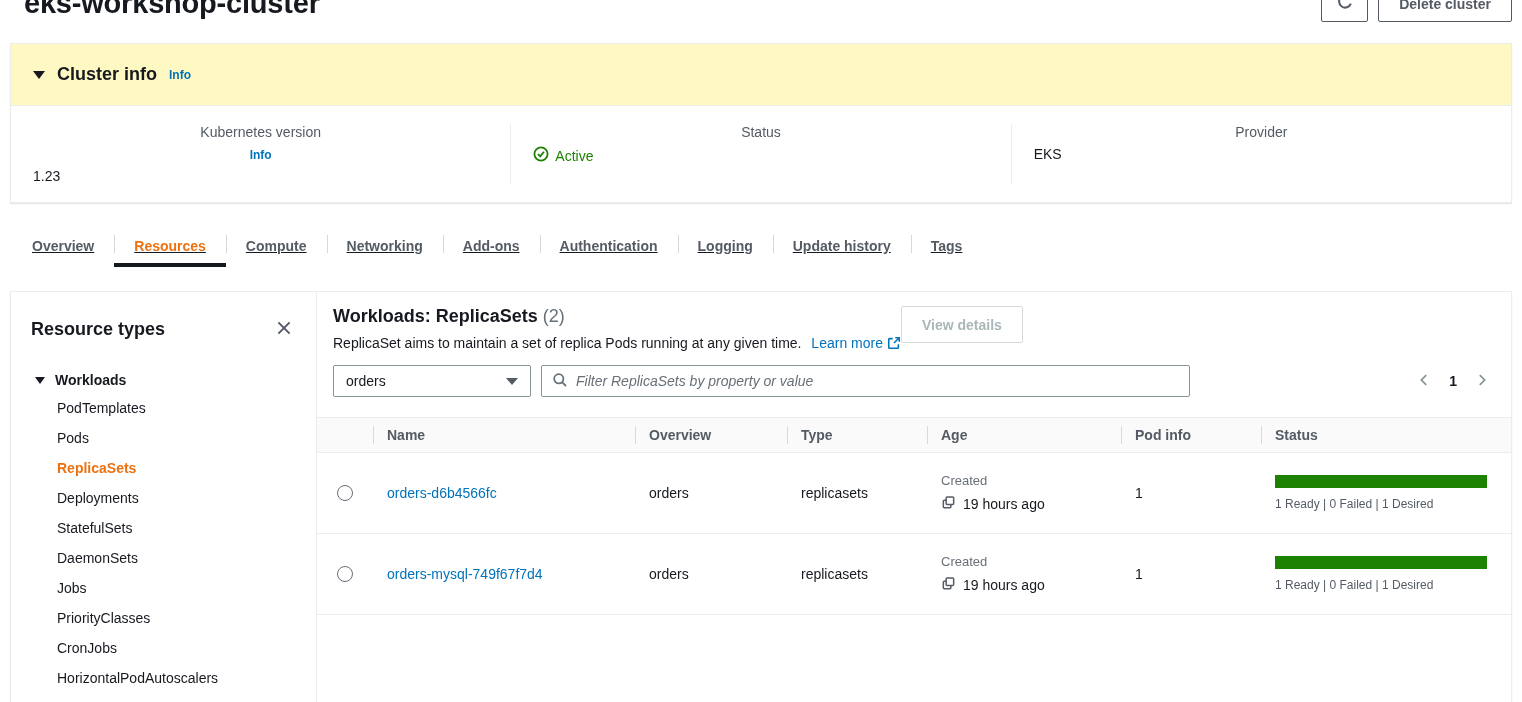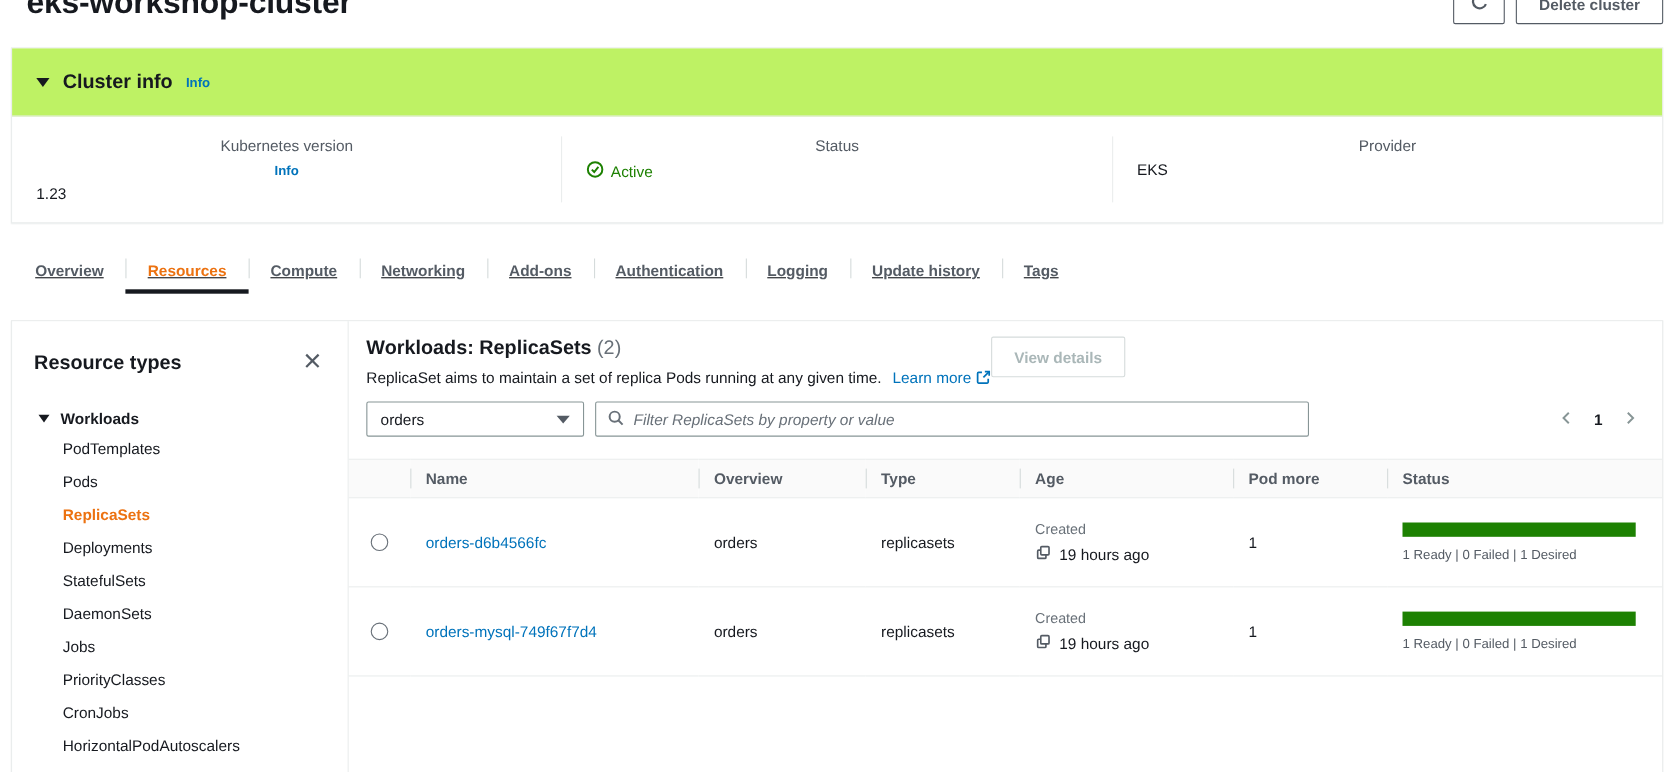--- a/index.html
+++ b/index.html
@@ -16,21 +16,21 @@
   .header-actions { display:flex; gap:10px; margin-top:-15px; }
   .btn { background:#fff; border:1px solid #545b64; border-radius:2px; color:#545b64; font-weight:700; font-size:14px; height:37px; padding:0 20px; display:flex; align-items:center; justify-content:center; cursor:pointer; font-family:inherit; }
   .btn-icon { width:47px; padding:0; }
   .btn.disabled { border-color:#d5dbdb; color:#aab7b8; cursor:default; }
 
   
   .panel { border:1px solid #eaeded; background:#fff; margin:0 10px; box-shadow:0 1px 1px rgba(0,28,36,.1); }
 
   
   .cluster-info { margin-top:15px; }
-  .ci-header { background:#bef264; border-bottom:1px solid #eaeded; padding:20px 22px; display:flex; align-items:center; gap:12px; }
+  .ci-header { background:#fef9c3; border-bottom:1px solid #eaeded; padding:20px 22px; display:flex; align-items:center; gap:12px; }
   .ci-header h2 { font-size:18px; font-weight:700; }
   .caret { display:inline-block; width:0; height:0; }
   .caret.down { border-left:6px solid transparent; border-right:6px solid transparent; border-top:8px solid #16191f; }
   .caret.right { border-top:6px solid transparent; border-bottom:6px solid transparent; border-left:8px solid #16191f; }
   .info-link { color:#0073bb; font-size:12px; font-weight:700; text-decoration:none; }
   .ci-body { display:flex; padding:18px 0; }
   .ci-col { flex:1; padding:0 22px; }
   .ci-col + .ci-col { border-left:1px solid #eaeded; }
   .field-label { color:#545b64; font-size:14px; display:flex; gap:8px; align-items:center;flex-direction:column; }
   .field-value { margin-top:6px; font-size:14px; color:#16191f; }
@@ -254,21 +254,21 @@
             <col style="width:140px">
             <col>
         </colgroup>
         <thead>
           <tr>
             <th></th>
             <th>Name</th>
             <th>Overview</th>
             <th>Type</th>
             <th>Age</th>
-            <th>Pod more</th>
+            <th>Pod info</th>
             <th>Status</th>
           </tr>
         </thead>
         <tbody>
           <tr>
             <td>
                 <div class="radio"></div>
               </td>
             <td><a class="cell-link" href="#">orders-d6b4566fc</a></td>
             <td>orders</td>

